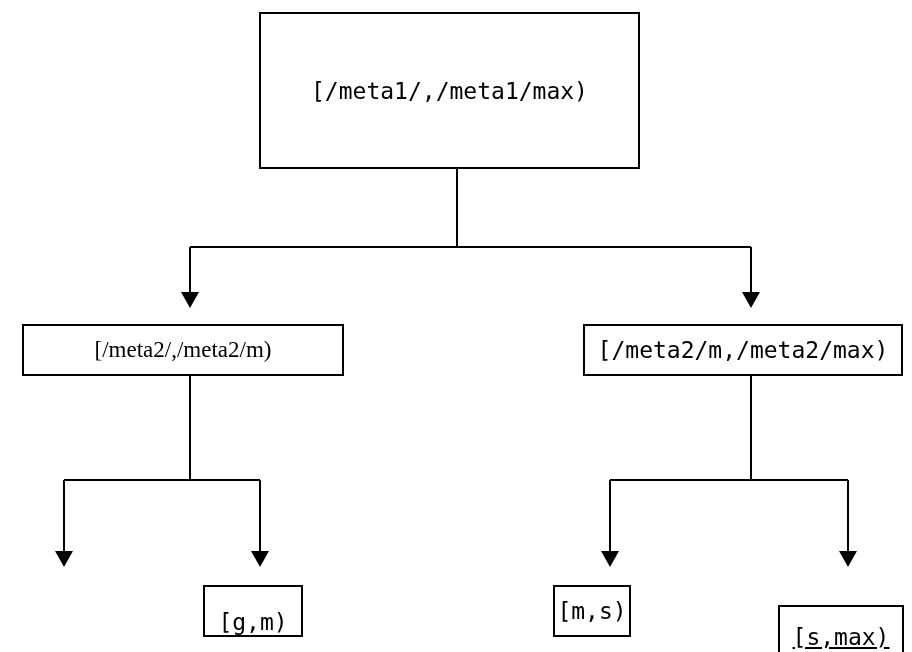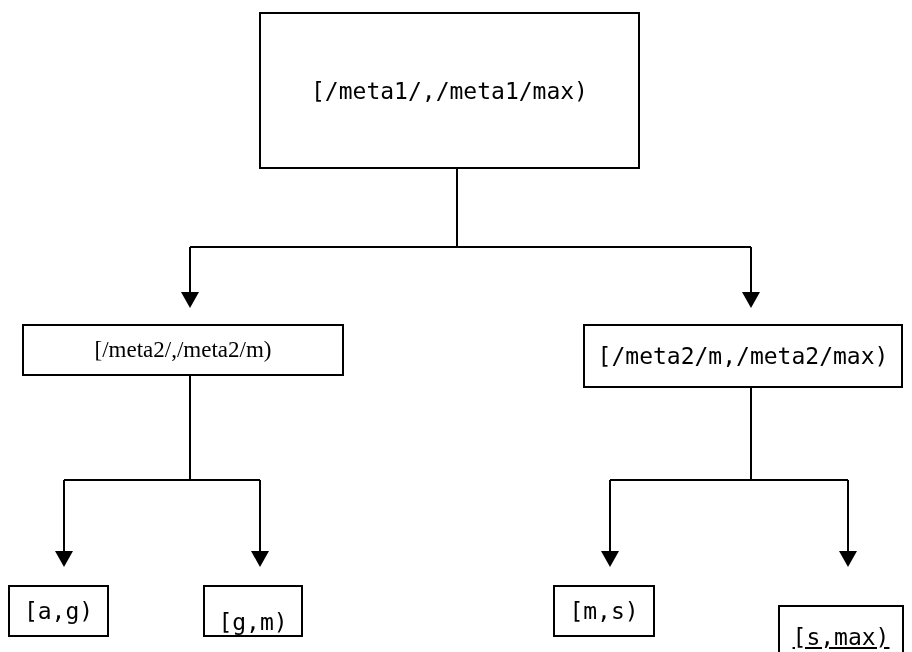--- a/index.html
+++ b/index.html
@@ -37,24 +37,24 @@
     border: 2px solid var(--line-color);
     display: flex;
     align-items: center;
     justify-content: center;
     font-size: 23px;
     color: var(--text-color);
     white-space: nowrap;
   }
   .n-root { left: 259px; top: 12px;  width: 381px; height: 157px; }
   .n-l    { left: 22px;  top: 324px; width: 322px; height: 52px; font-family: Liberation Serif, serif; }
-  .n-r    { left: 583px; top: 324px; width: 320px; height: 64px; }
+  .n-r    { left: 583px; top: 324px; width: 320px; height: 52px; }
   .n-ll   { left: 8px;   top: 585px; width: 101px; height: 52px; }
   .n-lr   { left: 203px; top: 585px; width: 100px; height: 52px; align-items: flex-end; }
-  .n-rl   { left: 553px; top: 585px; width: 102px; height: 52px; }
+  .n-rl   { left: 553px; top: 585px; width: 78px; height: 52px; }
   .n-rr   { left: 778px; top: 605px; width: 126px; height: 64px; text-decoration: underline; }
 </style>
 </head>
 <body>
 
 <div class="canvas">
 
   <svg class="edges" viewBox="0 0 912 652" xmlns="http://www.w3.org/2000/svg">
 
     <path class="edge" d="M457,169 V247 M190,247 H751 M190,247 V292 M751,247 V292"></path>
@@ -75,23 +75,20 @@
   </div>
 
   <div class="node n-l">
     <span>[/meta2/,/meta2/m)</span>
   </div>
 
   <div class="node n-r">
     <span>[/meta2/m,/meta2/max)</span>
   </div>
 
-  <div class="node n-ll">
-    <span>[a,g)</span>
-  </div>
 
   <div class="node n-lr">
     <span>[g,m)</span>
   </div>
 
   <div class="node n-rl">
     <span>[m,s)</span>
   </div>
 
   <div class="node n-rr">

